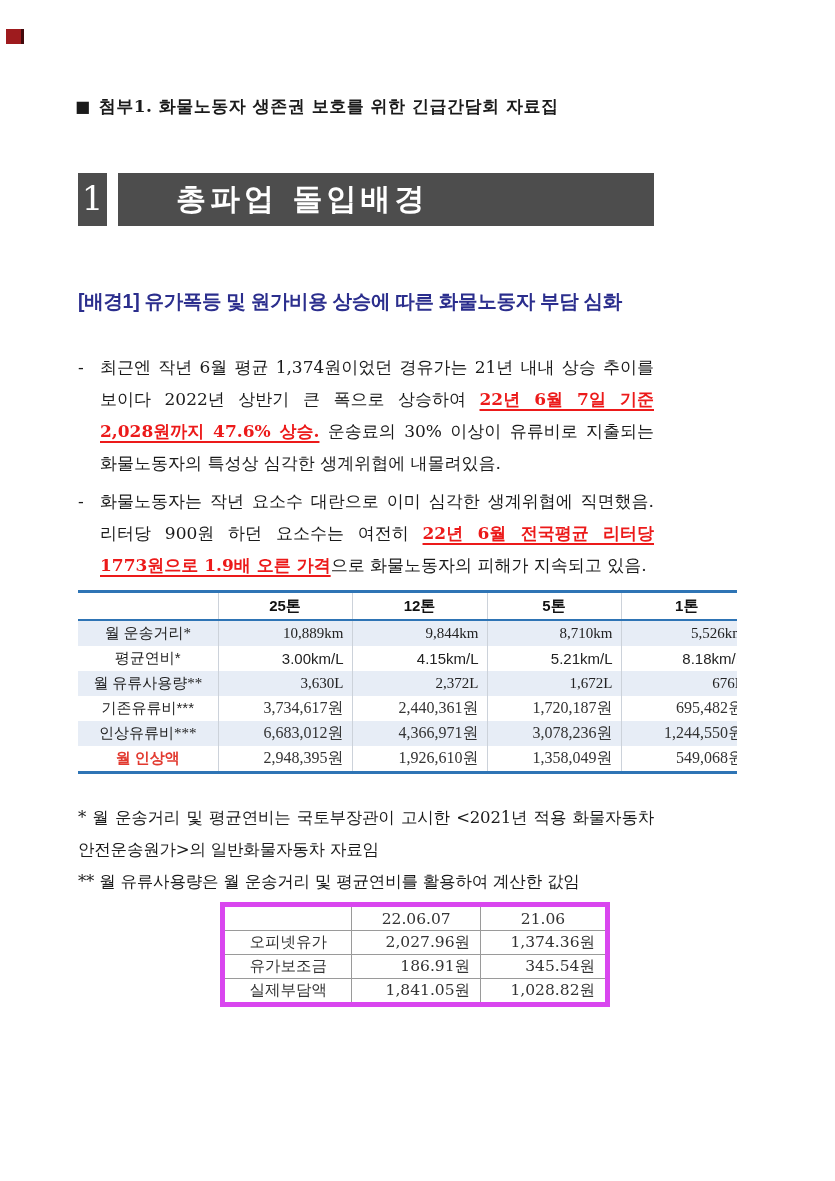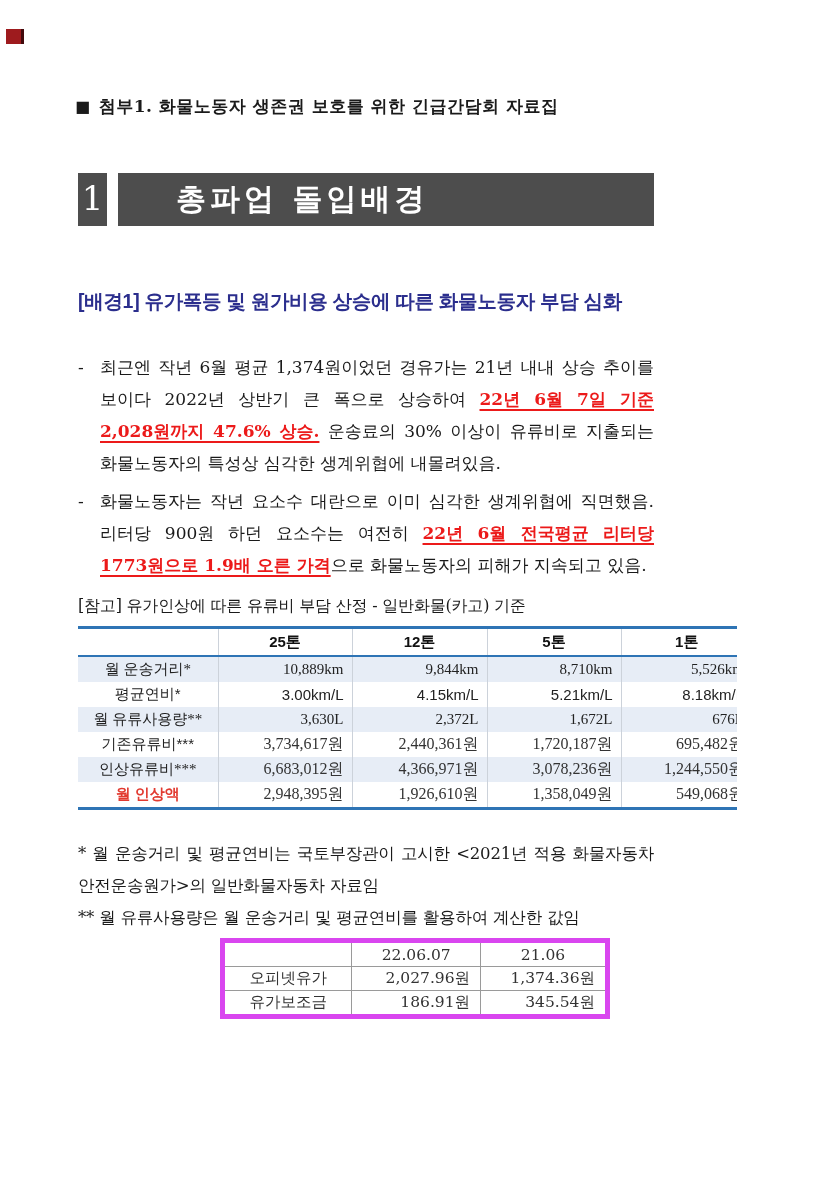--- a/index.html
+++ b/index.html
@@ -117,21 +117,20 @@
   <div class="para first">
     <span class="bullet">-</span>
     <span class="ptext"><span>최근엔 작년 6월 평균 1,374원이었던 경유가는 21년 내내 상승 추이를 보이다 2022년 상반기 큰 폭으로 상승하여 </span><span class="red-ul">22년 6월 7일 기준 2,028원까지 47.6% 상승.</span><span> 운송료의 30% 이상이 유류비로 지출되는 화물노동자의 특성상 심각한 생계위협에 내몰려있음.</span></span>
   </div>
 
   <div class="para second">
     <span class="bullet">-</span>
     <span class="ptext"><span>화물노동자는 작년 요소수 대란으로 이미 심각한 생계위협에 직면했음. 리터당 900원 하던 요소수는 여전히 </span><span class="red-ul">22년 6월 전국평균 리터당 1773원으로 1.9배 오른 가격</span><span>으로 화물노동자의 피해가 지속되고 있음.</span></span>
   </div>
 
-  <p class="caption">[참고] 유가인상에 따른 유류비 부담 산정 - 일반화물(카고) 기준</p>
 
   <table class="fuel-table">
     <colgroup>
       <col style="width:140px">
         <col style="width:134px">
         <col style="width:135px">
       <col style="width:134px">
         <col style="width:131px">
     </colgroup>
     <thead id="fuel-head">
@@ -211,16 +210,21 @@
         <tr>
           <td class="lbl">오피넷유가</td>
           <td class="val">2,027.96원</td>
           <td class="val">1,374.36원</td>
         </tr>
         <tr>
           <td class="lbl">유가보조금</td>
           <td class="val">186.91원</td>
           <td class="val">345.54원</td>
         </tr>
+        <tr>
+          <td class="lbl">실제부담액</td>
+          <td class="val">1,841.05원</td>
+          <td class="val">1,028.82원</td>
+        </tr>
       </tbody>
   </table>
 
 </div>
 
 </body></html>

